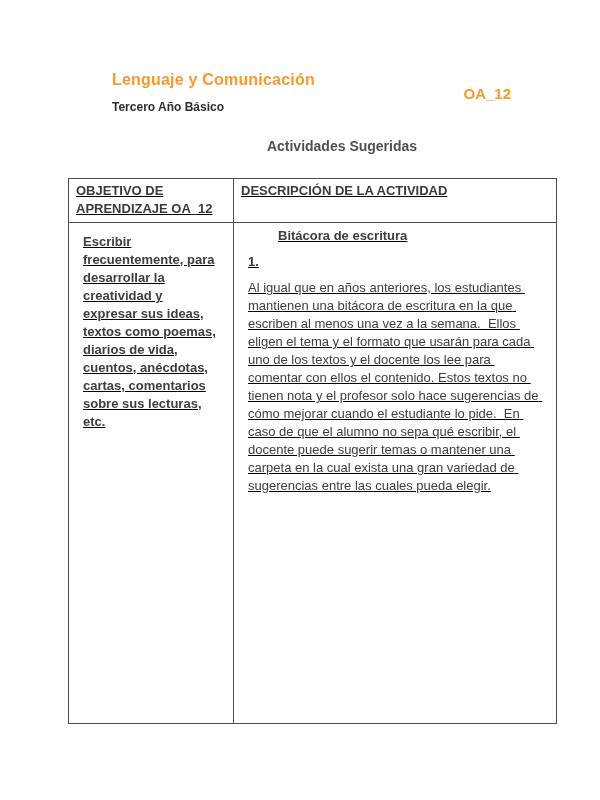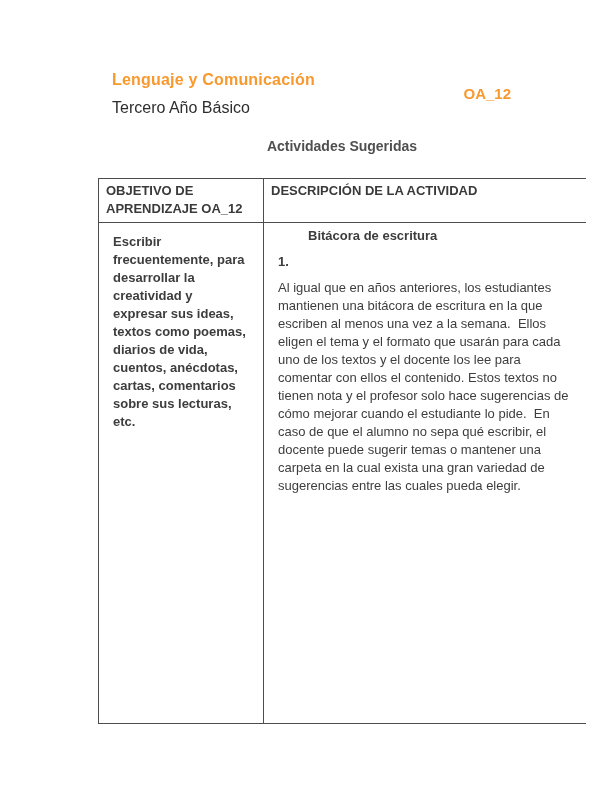--- a/index.html
+++ b/index.html
@@ -18,22 +18,22 @@
     top: 34px;
     line-height: 21px;
   }
   .subject-title {
     font-size: 16px;
     font-weight: bold;
     color: #f8992e;
     letter-spacing: 0.2px;
   }
   .grade-subtitle {
-    font-size: 16px;
-    font-weight: normal;
+    font-size: 12px;
+    font-weight: bold;
     color: #2e2e2e;
   }
   .oa-code {
     position: absolute;
     top: 57px;
     right: 103px;
     font-size: 15px;
     font-weight: bold;
     color: #f8992e;
   }
@@ -43,25 +43,26 @@
     left: 0;
     width: 600px;
     text-align: center;
     font-size: 14px;
     font-weight: bold;
     color: #4f4f4f;
     padding-left: 28px;
   }
   table.activities-table {
     position: absolute;
-    left: 70px;
+    left: 40px;
     top: 150px;
     width: 488px;
     border-collapse: collapse;
     table-layout: fixed;
+    text-decoration: underline;
   }
   .activities-table td, .activities-table th {
     border: 1px solid #4d4d4d;
     vertical-align: top;
     font-size: 13px;
     color: #3d3d3d;
     padding: 3px 6px 4px 7px;
   }
   .col-objective { width: 165px; }
   .col-activity  { width: 323px; }

